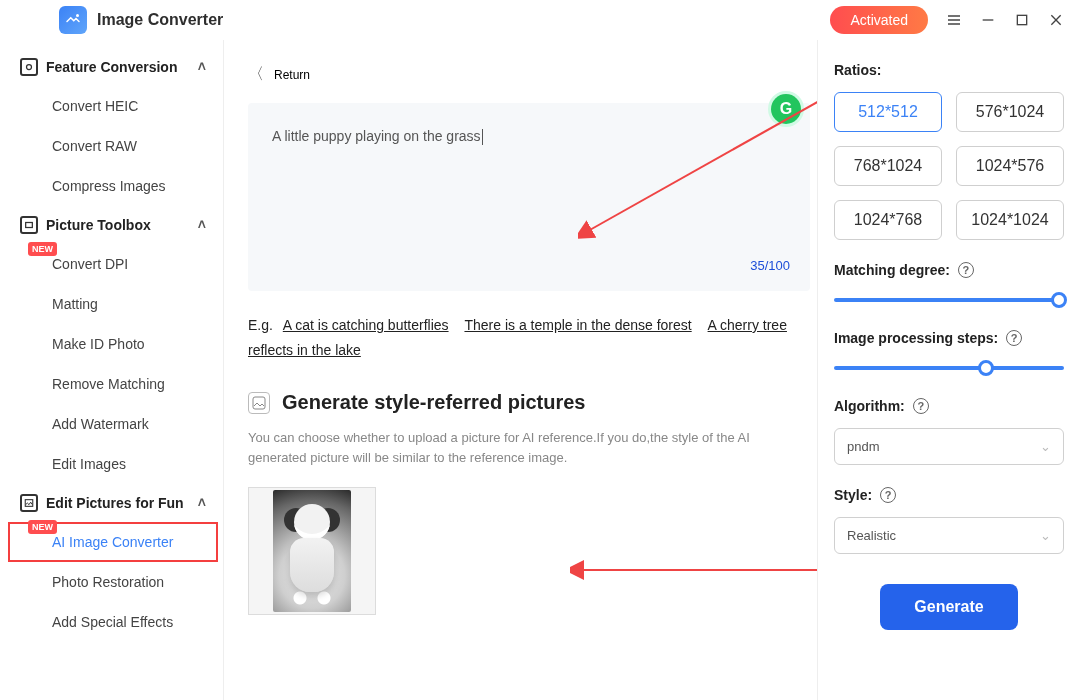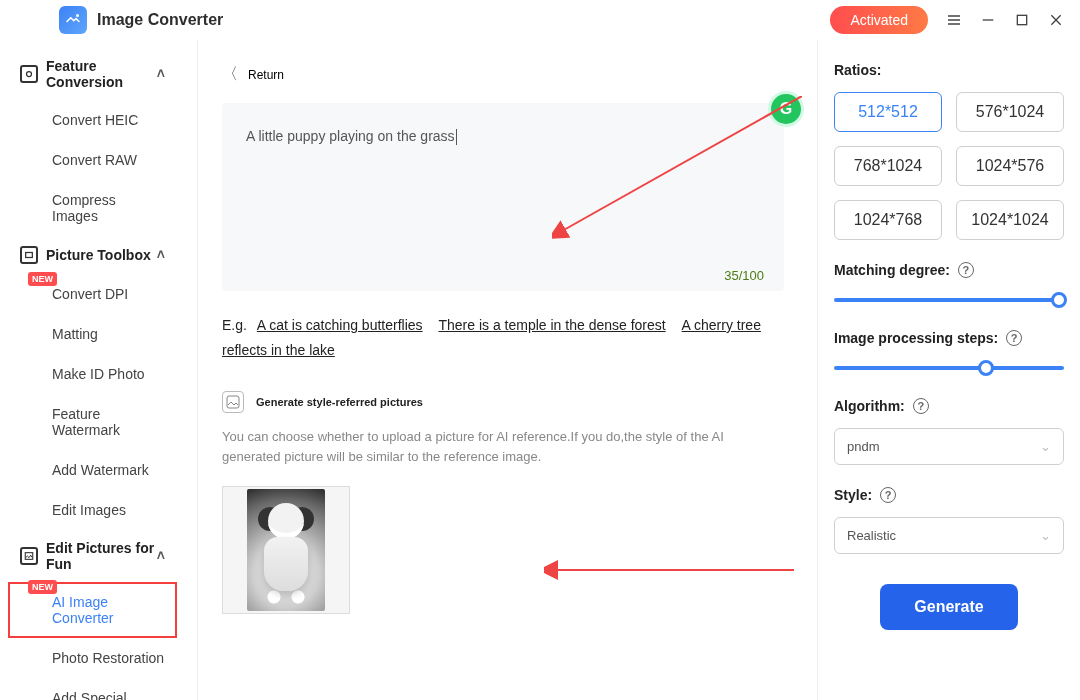--- a/index.html
+++ b/index.html
@@ -5,40 +5,40 @@
 * { box-sizing: border-box; margin: 0; padding: 0; }
 body { font-family: -apple-system, BlinkMacSystemFont, "Segoe UI", Arial, sans-serif; width: 1080px; height: 700px; overflow: hidden; background: #fff; color: #333; }
 .titlebar { display: flex; align-items: center; height: 40px; padding: 0 16px; margin-left: 43px; }
 .titlebar .logo { width: 28px; height: 28px; background: linear-gradient(135deg, #3b82f6, #60a5fa); border-radius: 6px; display: flex; align-items: center; justify-content: center; margin-right: 10px; }
 .titlebar .logo svg { width: 18px; height: 18px; }
 .titlebar .appname { font-weight: 700; font-size: 16px; color: #2e2e2e; }
 .titlebar .tb-right { margin-left: auto; display: flex; align-items: center; gap: 18px; }
 .activated { background: linear-gradient(90deg, #ff4d4f, #ff7a45); color: #fff; border-radius: 18px; padding: 6px 20px; font-size: 14px; font-weight: 500; text-align: right; }
 .winicon { width: 16px; height: 16px; color: #444; cursor: pointer; }
 .layout { display: flex; height: 660px; }
-.sidebar { width: 198px; padding: 8px 20px 8px 8px; overflow-y: auto; border-right: 1px solid #eee; }
+.sidebar { width: 224px; padding: 8px 5px 8px 8px; overflow-y: auto; border-right: 1px solid #eee; }
 .section-header { display: flex; align-items: center; padding: 10px 12px; font-weight: 700; font-size: 14px; color: #222; cursor: pointer; }
 .section-header .hicon { width: 18px; height: 18px; margin-right: 8px; display: flex; align-items: center; justify-content: center; border: 2px solid #333; border-radius: 3px; flex-shrink: 0; }
 .section-header .chev { margin-left: auto; color: #555; }
 .side-item { display: block; padding: 12px 12px 12px 44px; font-size: 14px; color: #444; cursor: pointer; position: relative; }
 .new-badge { background: #ff4d4f; color: #fff; font-size: 9px; font-weight: 700; padding: 2px 4px; border-radius: 3px; position: absolute; left: 20px; top: -2px; }
 .side-item.active { color: #3b82f6; outline: 2px solid #f43f3f; outline-offset: -2px; }
 .main { flex: 1; border-right: 1px solid #eee; padding: 24px 24px 16px 24px; position: relative; overflow-y: auto; }
 .return-row { display: flex; align-items: center; gap: 10px; cursor: pointer; margin-bottom: 18px; }
 .return-row .chev-left { color: #555; }
 .return-label { font-size: 12px; color: #000000; }
 .input-box { width: 562px; height: 188px; background: #f6f8fa; border-radius: 4px; position: relative; padding: 24px; }
 .input-box .prompt-text { font-size: 14px; color: #555; }
 .cursor { border-right: 1px solid #555; display: inline-block; height: 16px; vertical-align: middle; margin-left: 1px; }
-.count { position: absolute; right: 20px; bottom: 8px; color: #4d7c0f; font-size: 13px; }
+.count { position: absolute; right: 20px; bottom: 18px; color: #1d4ed8; font-size: 13px; }
 .eg-row { margin-top: 22px; font-size: 14px; color: #222; line-height: 1.8; max-width: 562px; }
 .eg-link { color: #222; text-decoration: underline; margin: 0 6px; cursor: pointer; }
 .section-title-row { display: flex; align-items: center; gap: 12px; margin-top: 28px; }
 .section-title-row .ico { width: 22px; height: 22px; border: 1px solid #bbb; border-radius: 4px; display: flex; align-items: center; justify-content: center; }
-.section-title-row .ttl { font-size: 11px; font-weight: 600; color: #222; }
+.section-title-row .ttl { font-size: 20px; font-weight: 600; color: #222; }
 .section-desc { margin-top: 14px; font-size: 13px; color: #888; line-height: 1.5; max-width: 562px; }
 .thumb { margin-top: 20px; width: 128px; height: 128px; border: 1px solid #dcdcdc; display: flex; align-items: center; justify-content: center; background: #f5f5f5; position: relative; }
 .puppy { width: 78px; height: 122px; border-radius: 2px; overflow: hidden; position: relative; background: radial-gradient(circle at 50% 70%, #e8e8e8 0%, #cfcfcf 35%, #666 80%, #2a2a2a 100%); margin: 0 auto; display: flex; flex-direction: column; align-items: center; justify-content: flex-end; }
 .puppy::before { content: ""; position: absolute; top: 14px; left: 50%; transform: translateX(-50%); width: 36px; height: 36px; background: #f2f2f2; border-radius: 50%; box-shadow: -16px -2px 0 -6px #333, 16px -2px 0 -6px #333, inset 0 -10px 0 -4px #fff; }
 .puppy::after { content: ""; position: absolute; top: 48px; left: 50%; transform: translateX(-50%); width: 44px; height: 54px; background: linear-gradient(#f2f2f2, #ddd); border-radius: 14px 14px 20px 20px; box-shadow: 0 4px 6px rgba(0,0,0,.15); }
 .puppy .paws { position: absolute; bottom: 6px; left: 50%; transform: translateX(-50%); width: 48px; height: 16px; background: radial-gradient(circle at 25% 50%, #fff 0 6px, transparent 7px), radial-gradient(circle at 75% 50%, #fff 0 6px, transparent 7px); }
 .green-badge { position: absolute; top: 54px; right: 16px; width: 30px; height: 30px; border-radius: 50%; background: #22c55e; display: flex; align-items: center; justify-content: center; color: #fff; font-weight: 700; box-shadow: 0 0 0 3px #d1fae5; }
 .arrow1 { position: absolute; top: 56px; left: 354px; width: 250px; height: 160px; pointer-events: none; }
 .arrow2 { position: absolute; top: 510px; left: 346px; width: 260px; height: 40px; pointer-events: none; }
 .panel { width: 262px; padding: 22px 16px; overflow-y: auto; }
@@ -101,21 +101,21 @@
           <svg viewBox="0 0 12 12" width="10" height="10">
             <rect x="2" y="3" width="8" height="6" stroke="#333" stroke-width="1.5" fill="none"></rect>
           </svg>
         </span>
       <span>Picture Toolbox</span>
       <span class="chev">˄</span>
     </div>
     <div class="side-item"><span class="new-badge">NEW</span><span>Convert DPI</span></div>
     <div class="side-item">Matting</div>
     <div class="side-item">Make ID Photo</div>
-    <div class="side-item">Feature Watermark</div>
+    <div class="side-item">Remove Matching</div>
     <div class="side-item">Add Watermark</div>
     <div class="side-item">Edit Images</div>
 
     <div class="section-header">
       <span class="hicon">
           <svg viewBox="0 0 12 12" width="10" height="10">
             <rect x="1.5" y="2" width="9" height="8" stroke="#333" stroke-width="1.3" fill="none"></rect>
             <path d="M2 8l2-2 2 2 2-3 2 3" stroke="#333" stroke-width="1.2" fill="none"></path>
           </svg>
         </span>

